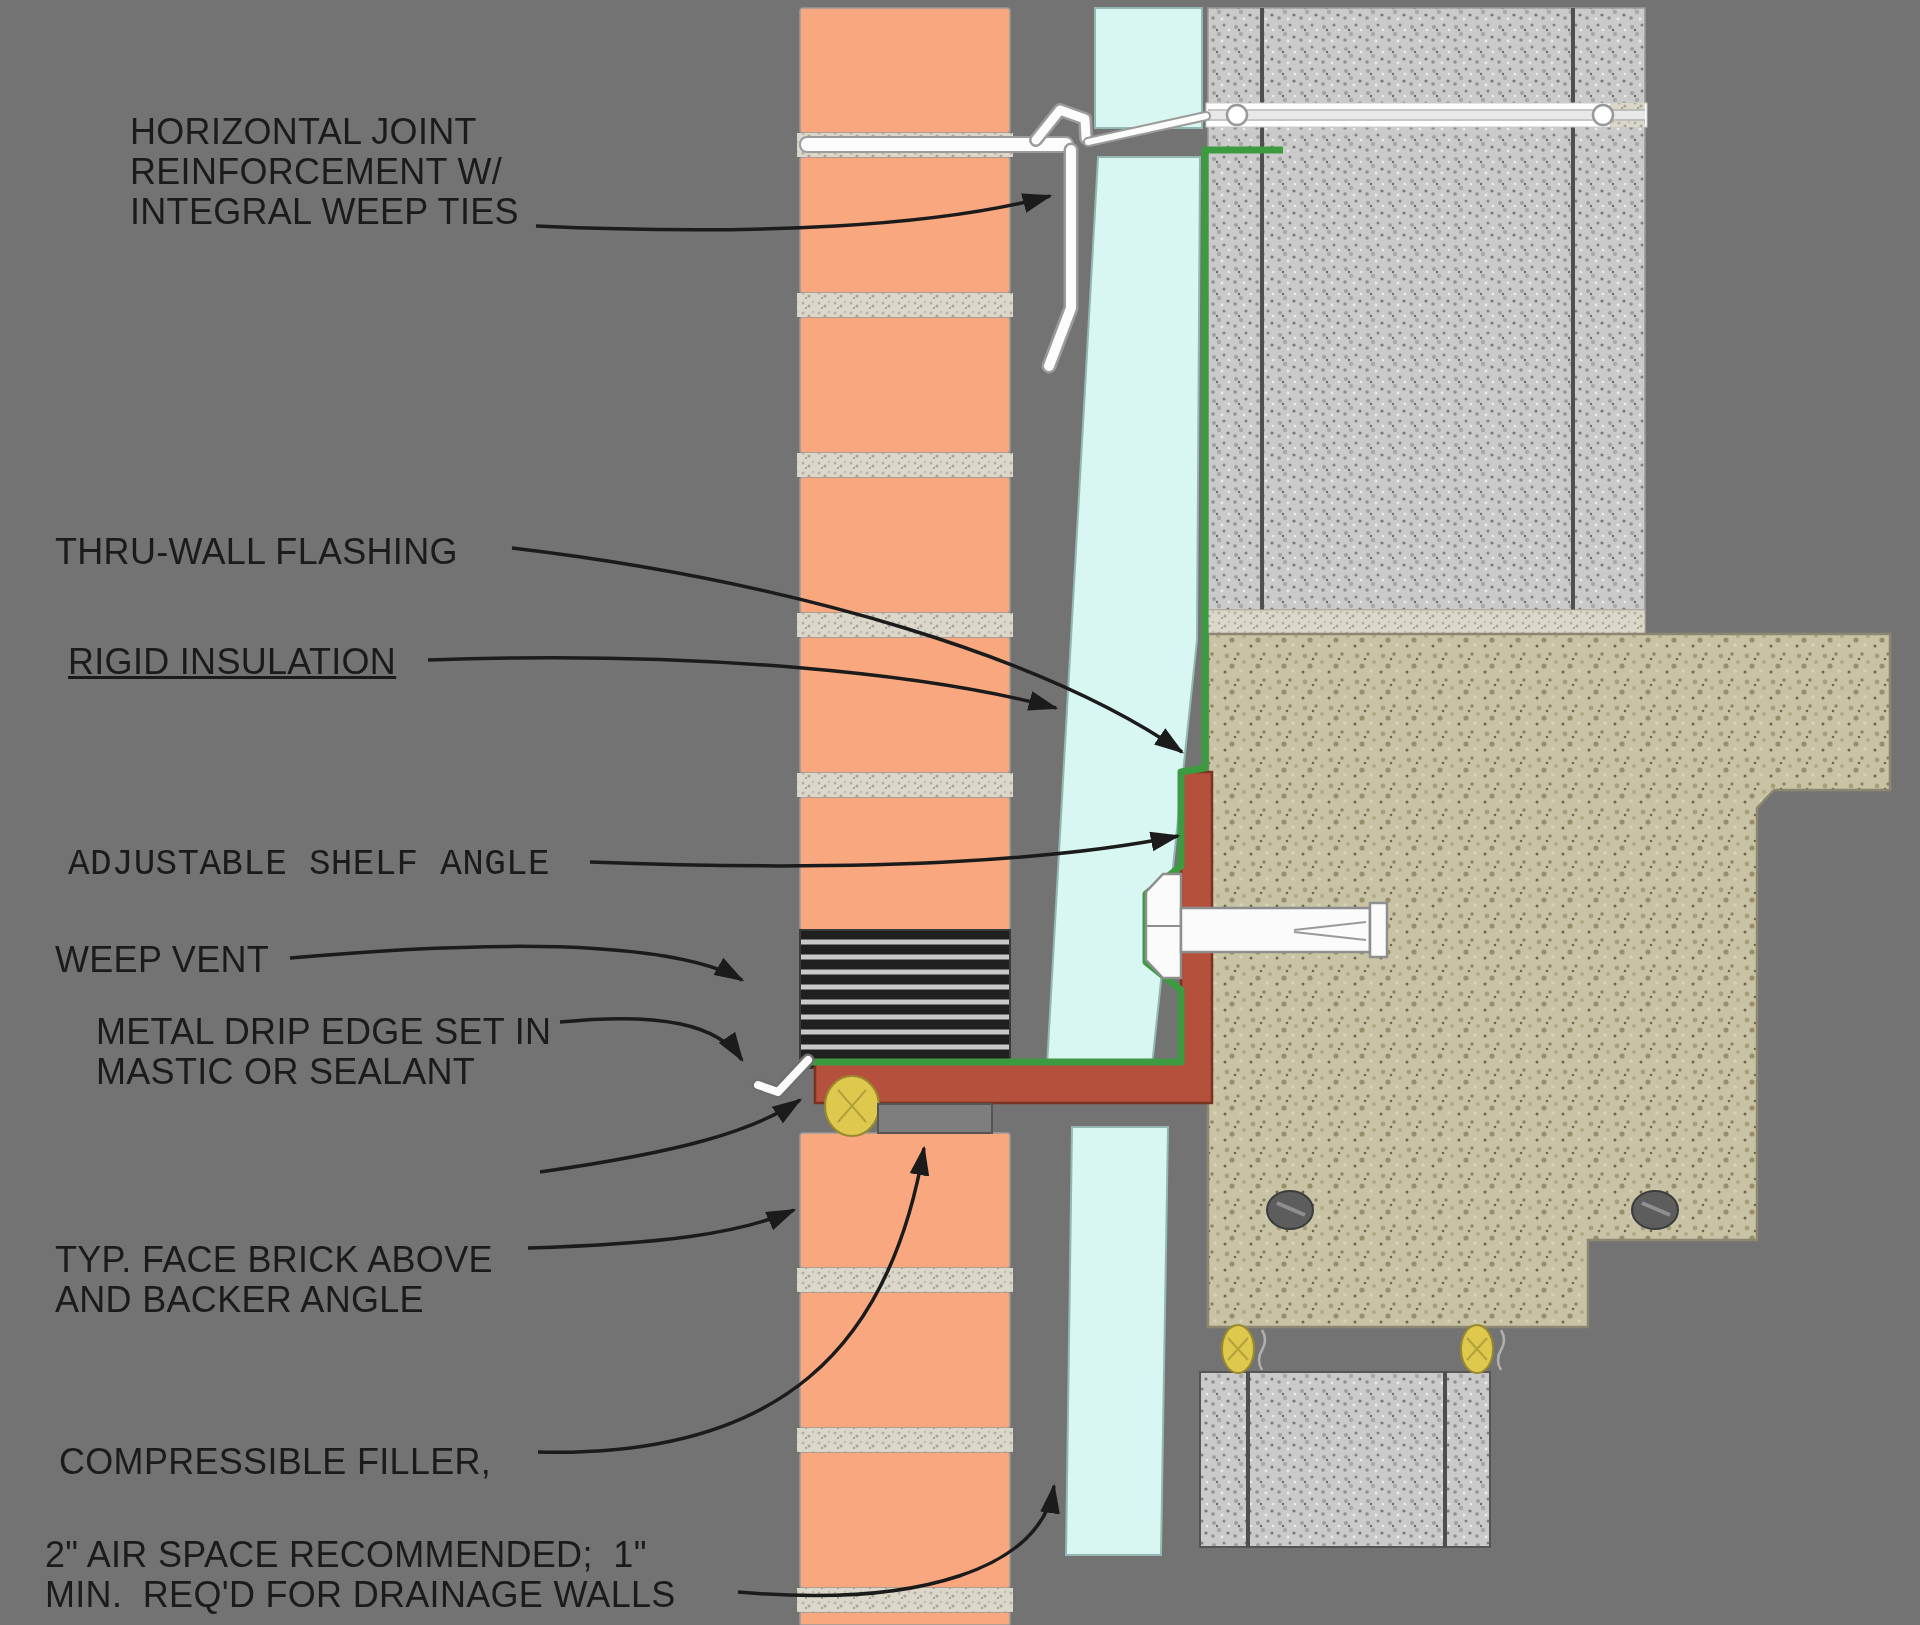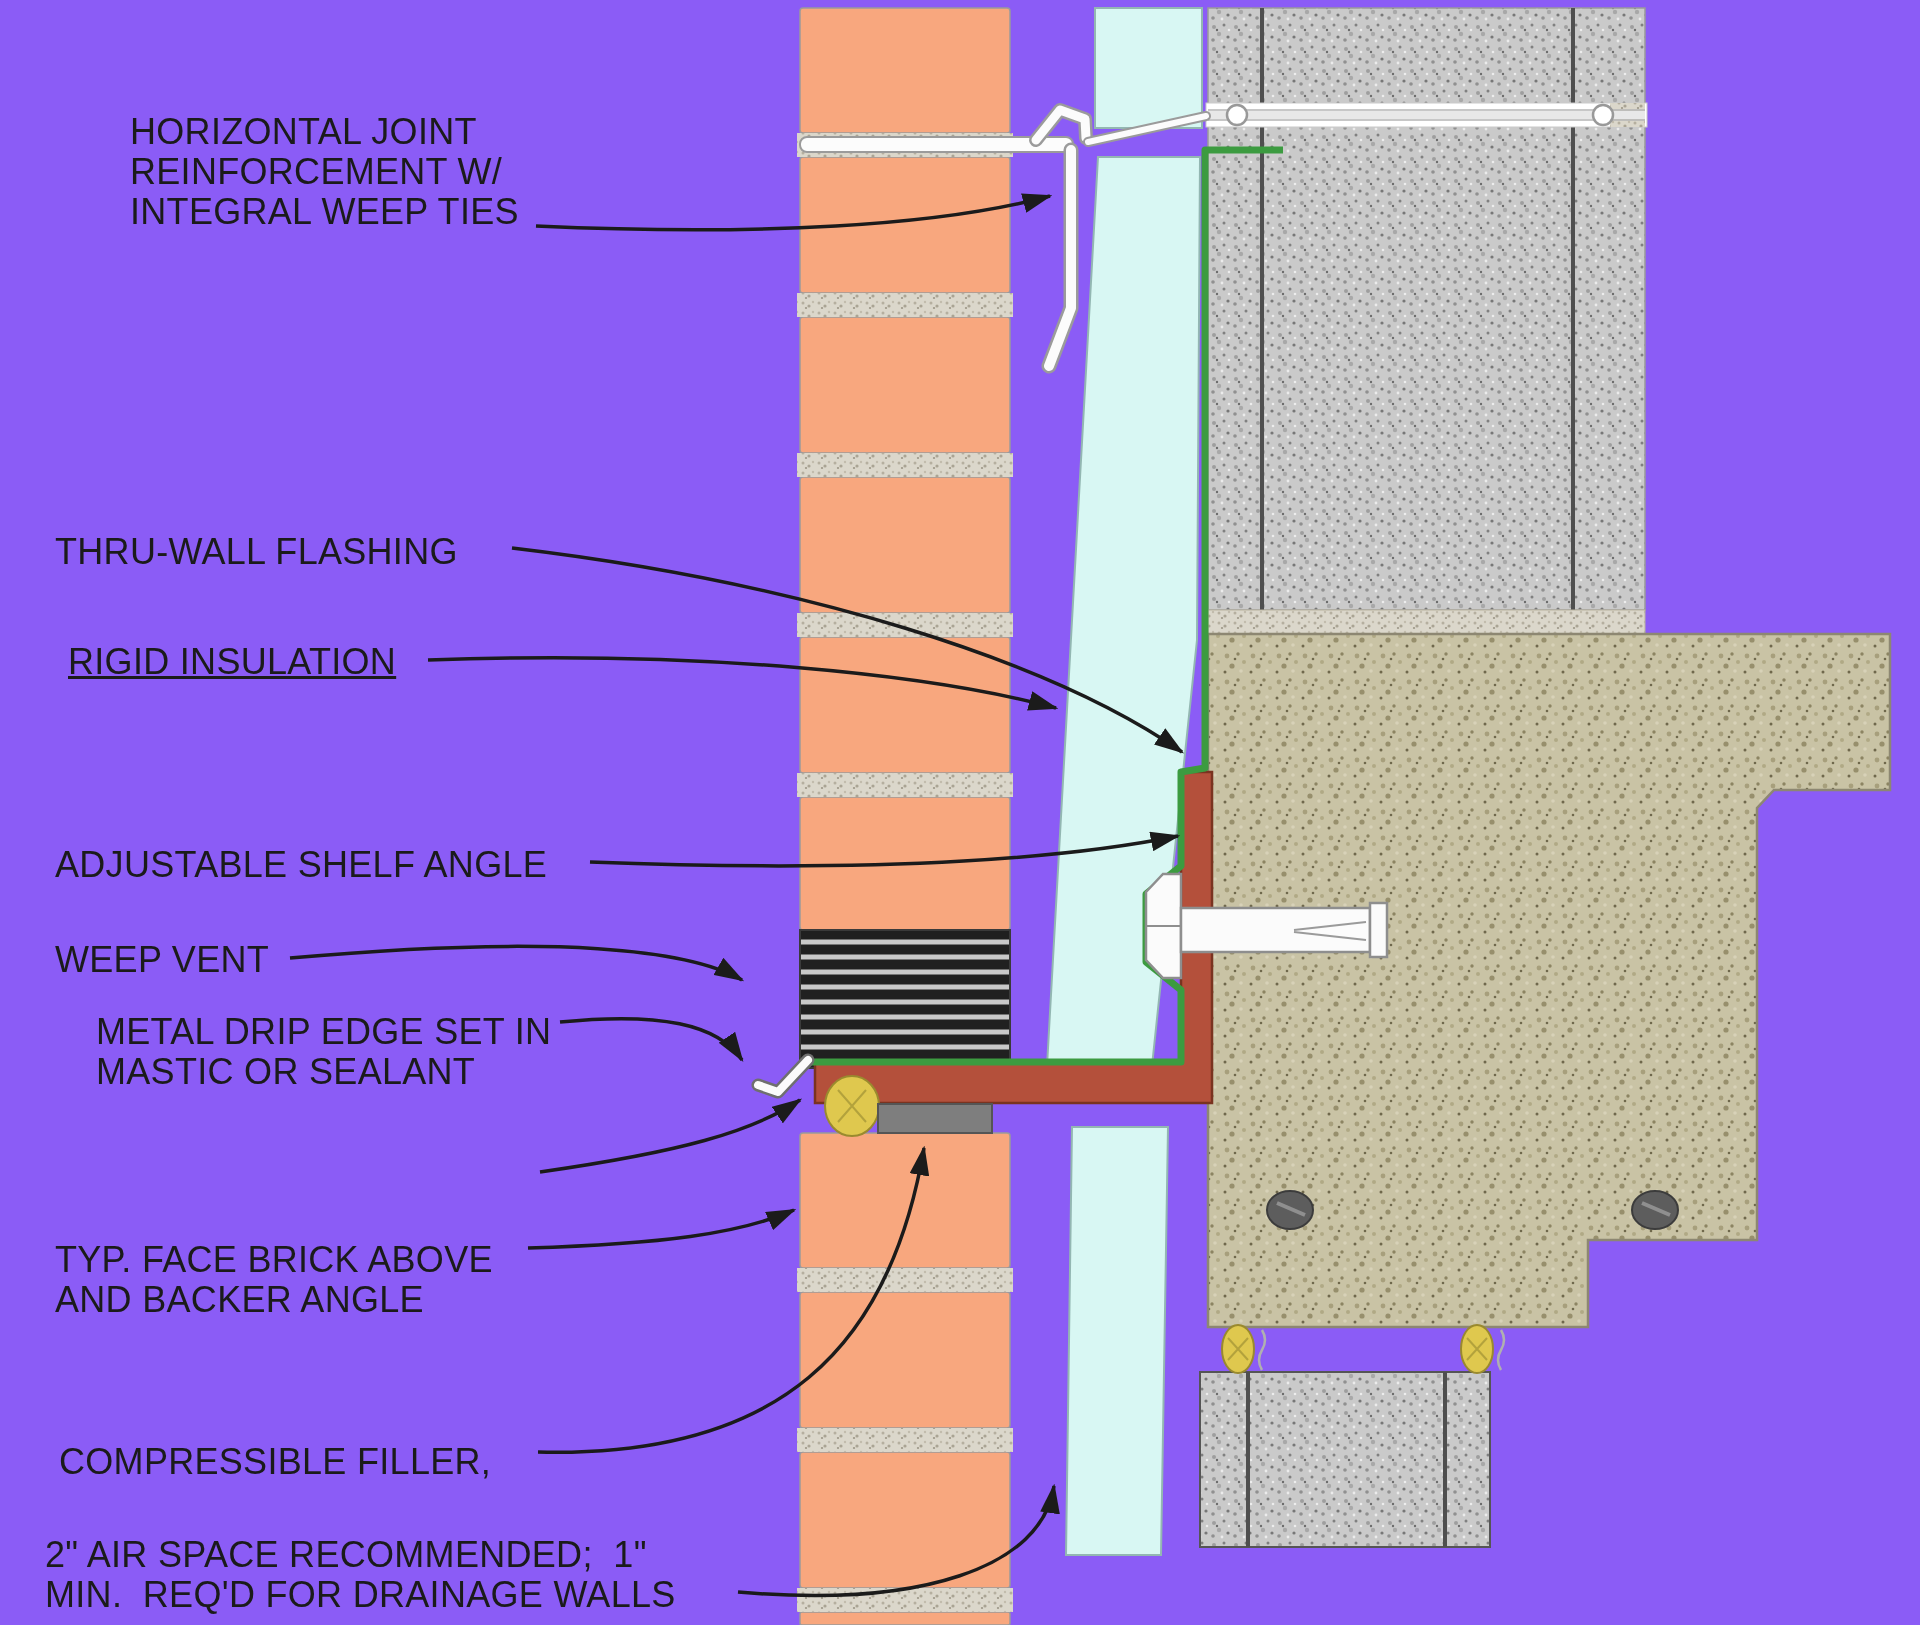--- a/index.html
+++ b/index.html
@@ -1,16 +1,16 @@
 <!DOCTYPE html>
 <html><head>
 <meta charset="utf-8">
 <style>
   html,body{margin:0;padding:0;background:#ffffff;}
-  #stage{position:relative;width:1920px;height:1625px;background:#8b5cf6;overflow:hidden;
+  #stage{position:relative;width:1920px;height:1625px;background:#737373;overflow:hidden;
          font-family:"Liberation Sans", sans-serif;}
   #drawing{position:absolute;left:0;top:0;}
   .label{position:absolute;color:#1b1b1b;font-size:36px;line-height:40px;
          font-weight:400;letter-spacing:0.3px;}
   .label span{display:block;white-space:pre;}
 </style>
 </head>
 <body>
 
 <div id="stage">
@@ -175,21 +175,21 @@
   <span>HORIZONTAL JOINT</span>
   <span>REINFORCEMENT W/</span>
   <span>INTEGRAL WEEP TIES</span>
 </div>
 <div class="label" style="left:55px;top:532px;">
   <span>THRU-WALL FLASHING</span>
 </div>
 <div class="label" style="left:68px;top:642px;text-decoration:underline;">
   <span>RIGID INSULATION</span>
 </div>
-<div class="label" style="left:55px;top:845px;">
+<div class="label" style="left:68px;top:845px;font-family:Liberation Mono, monospace;">
   <span>ADJUSTABLE SHELF ANGLE</span>
 </div>
 <div class="label" style="left:55px;top:940px;">
   <span>WEEP VENT</span>
 </div>
 <div class="label" style="left:55px;top:1012px;margin-left:41px;">
   <span>METAL DRIP EDGE SET IN</span>
   <span>MASTIC OR SEALANT</span>
 </div>
 <div class="label" style="left:55px;top:1240px;">

